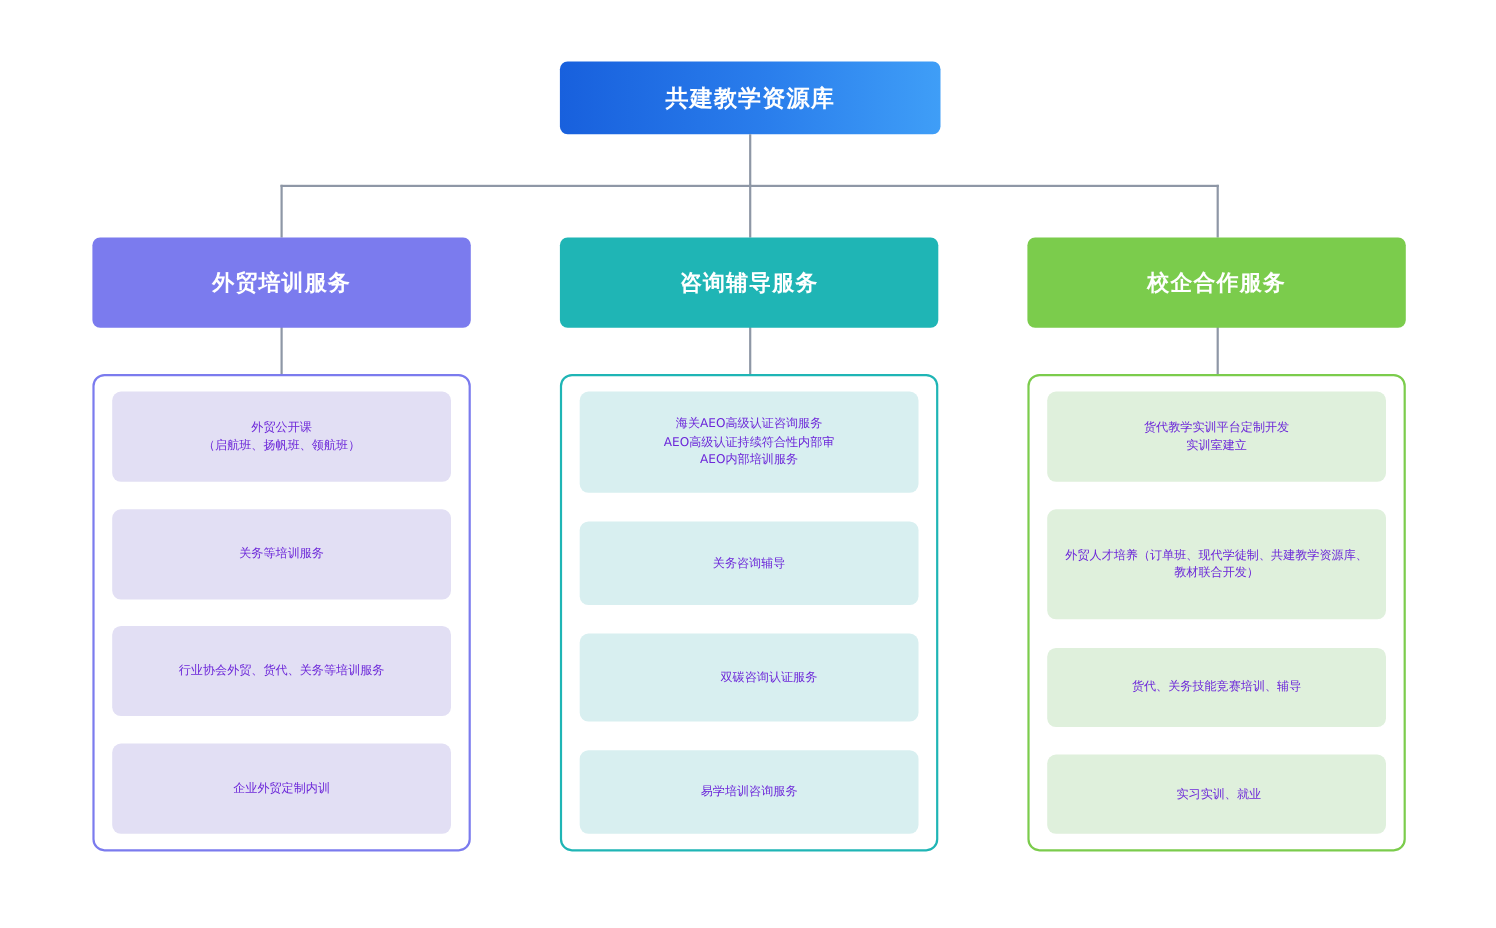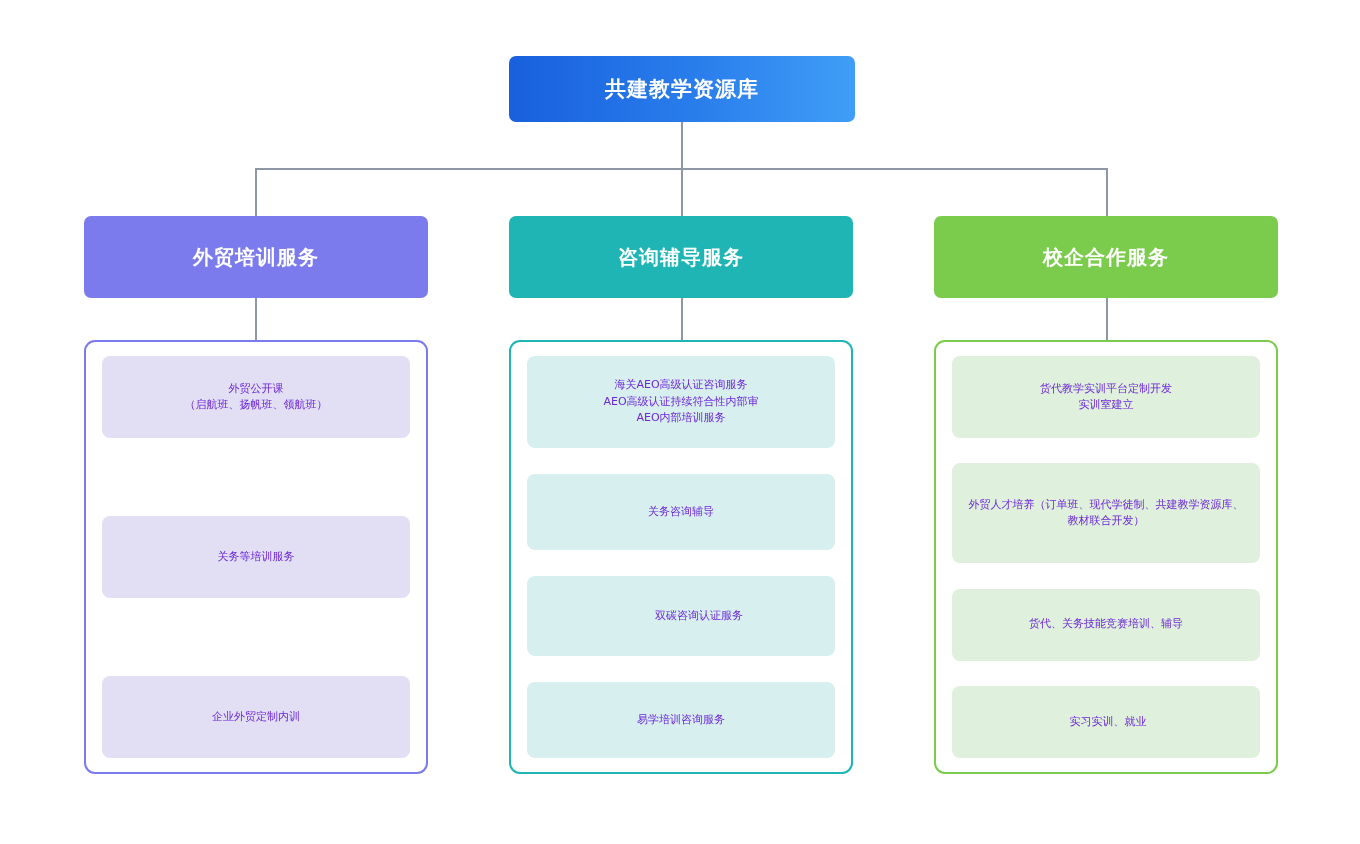--- a/index.html
+++ b/index.html
@@ -154,20 +154,21 @@
   </div>
 
   <div class="branch-header b3">
     <span>校企合作服务</span>
   </div>
 
   <div class="branch-body b1">
     <div class="leaf"><span>外贸公开课
 （启航班、扬帆班、领航班）</span></div>
     <div class="leaf"><span>关务等培训服务</span></div>
+    <div class="leaf"><span>行业协会外贸、货代、关务等培训服务</span></div>
     <div class="leaf"><span>企业外贸定制内训</span></div>
   </div>
 
   <div class="branch-body b2">
     <div class="leaf"><span>海关AEO高级认证咨询服务
 AEO高级认证持续符合性内部审
 AEO内部培训服务</span></div>
     <div class="leaf"><span>关务咨询辅导</span></div>
     <div class="leaf"><span>双碳咨询认证服务</span></div>
     <div class="leaf"><span>易学培训咨询服务</span></div>

